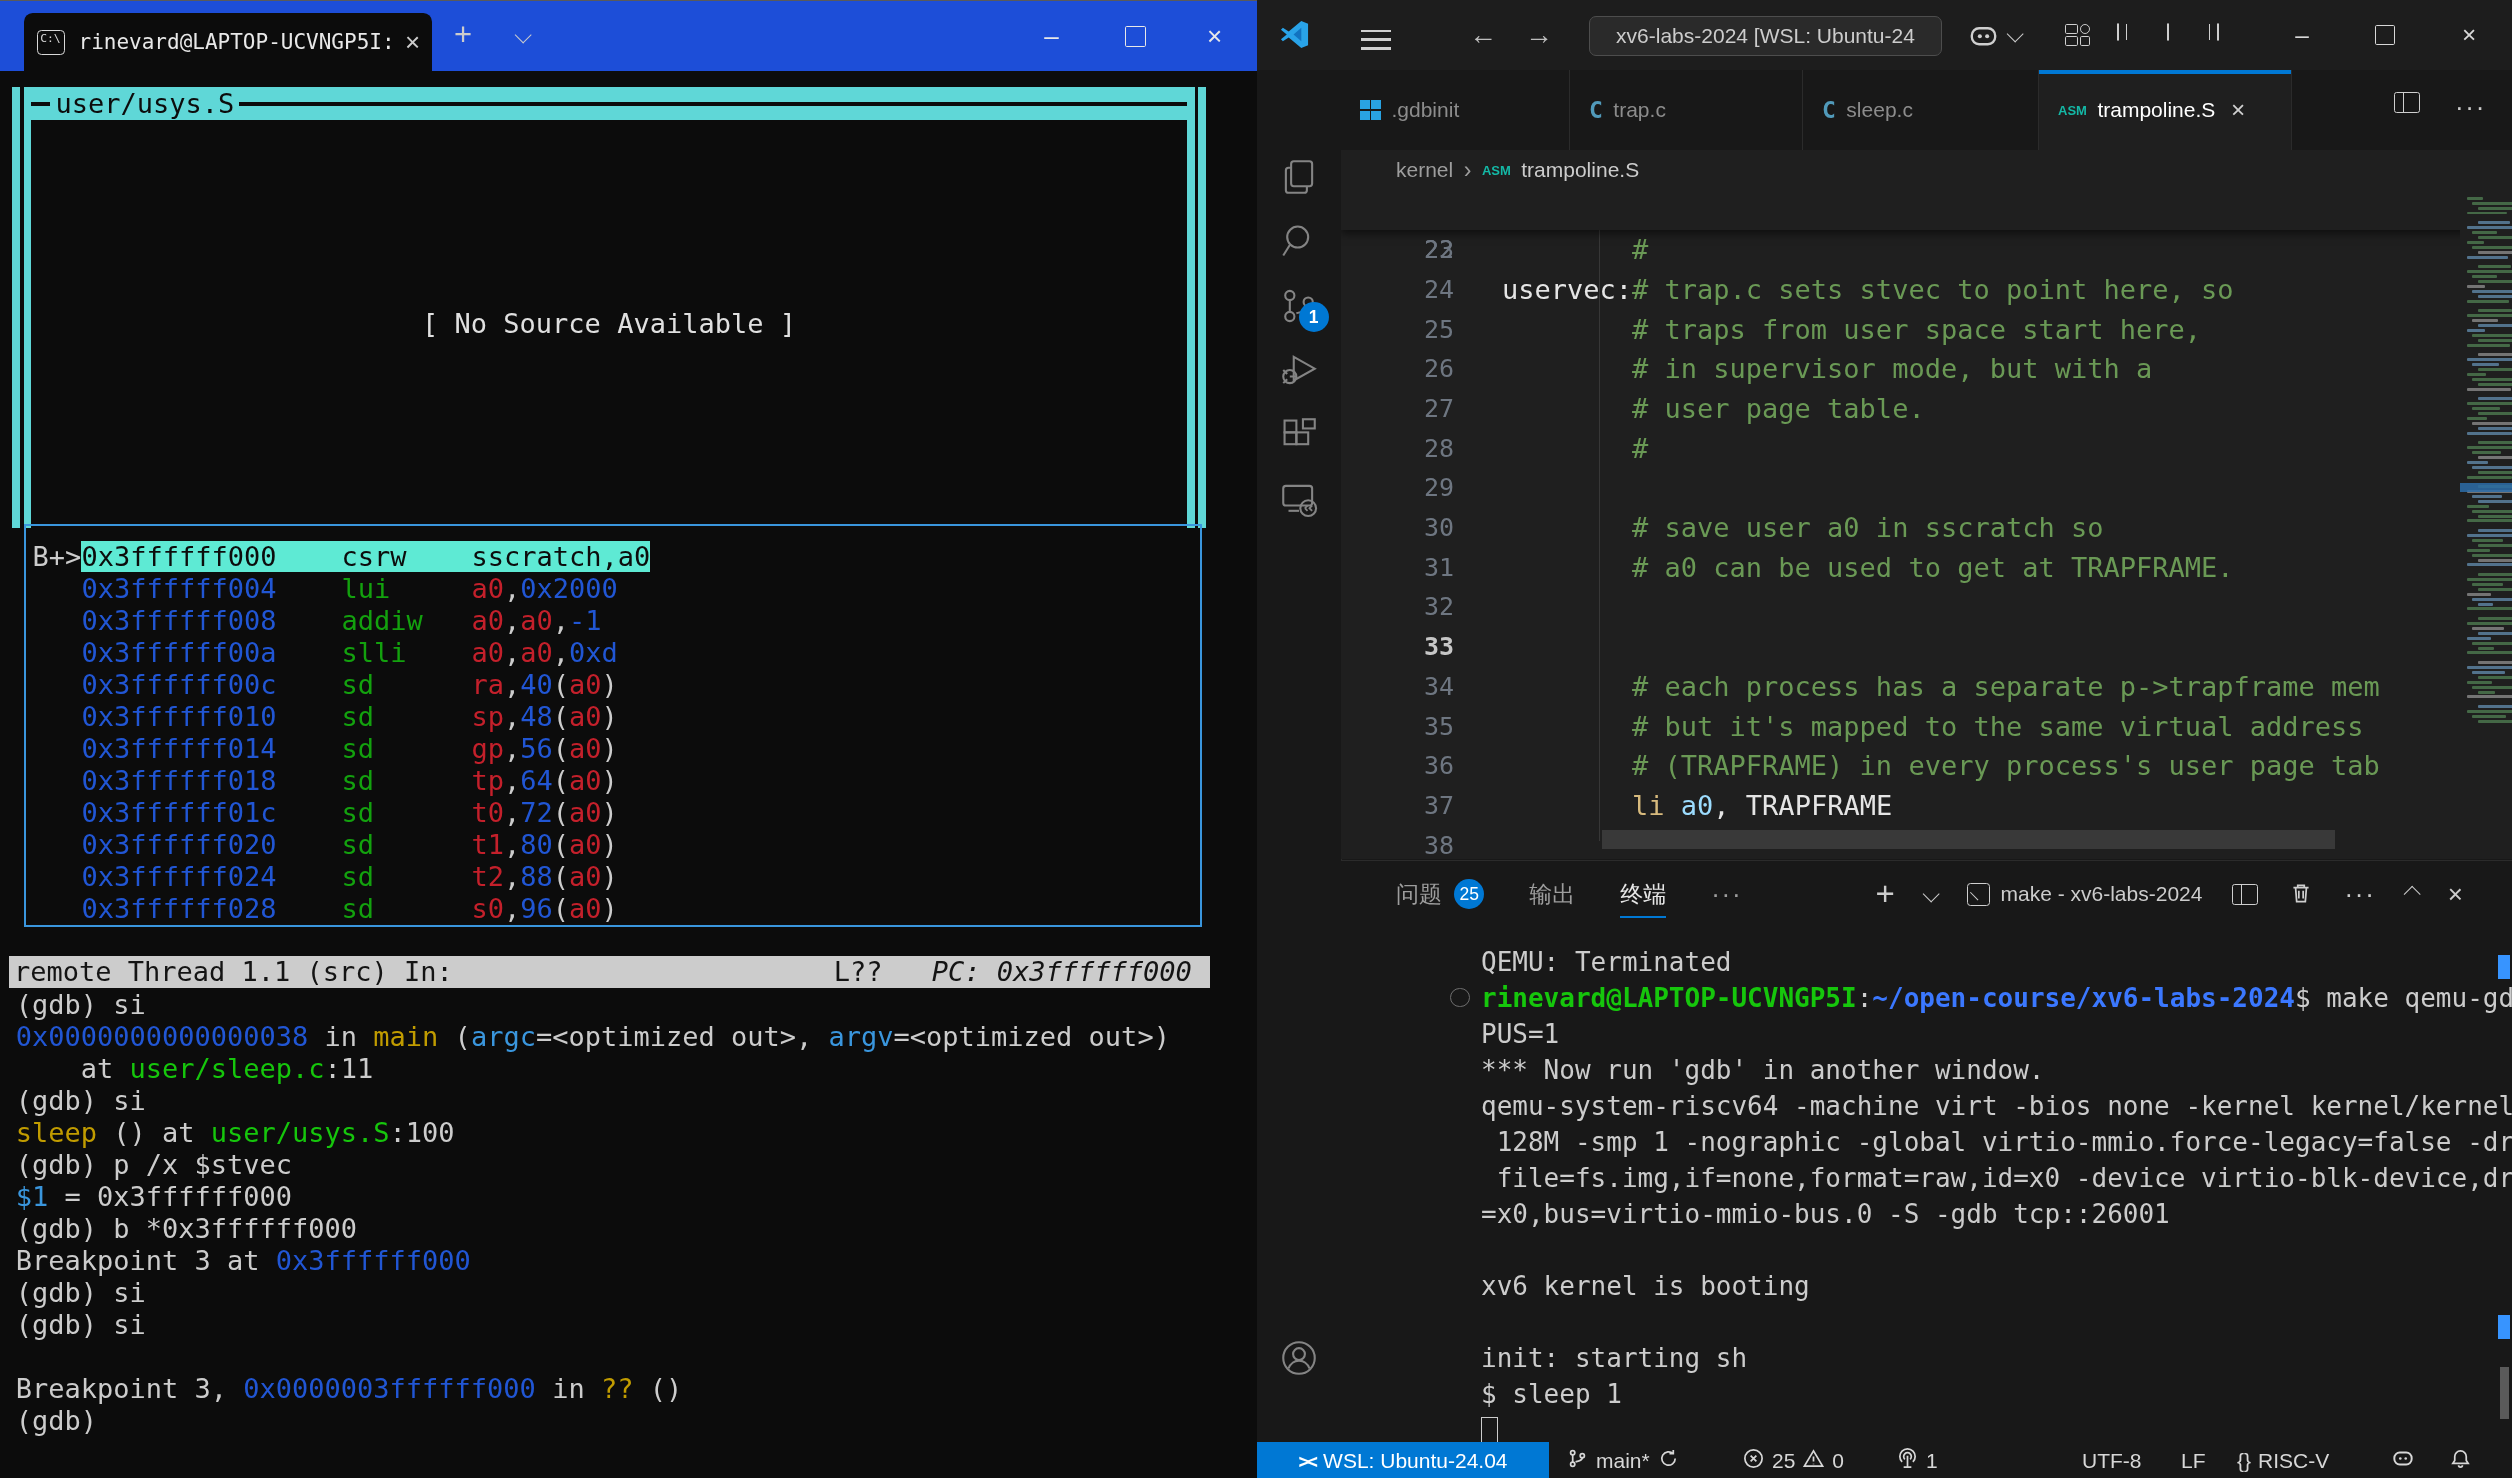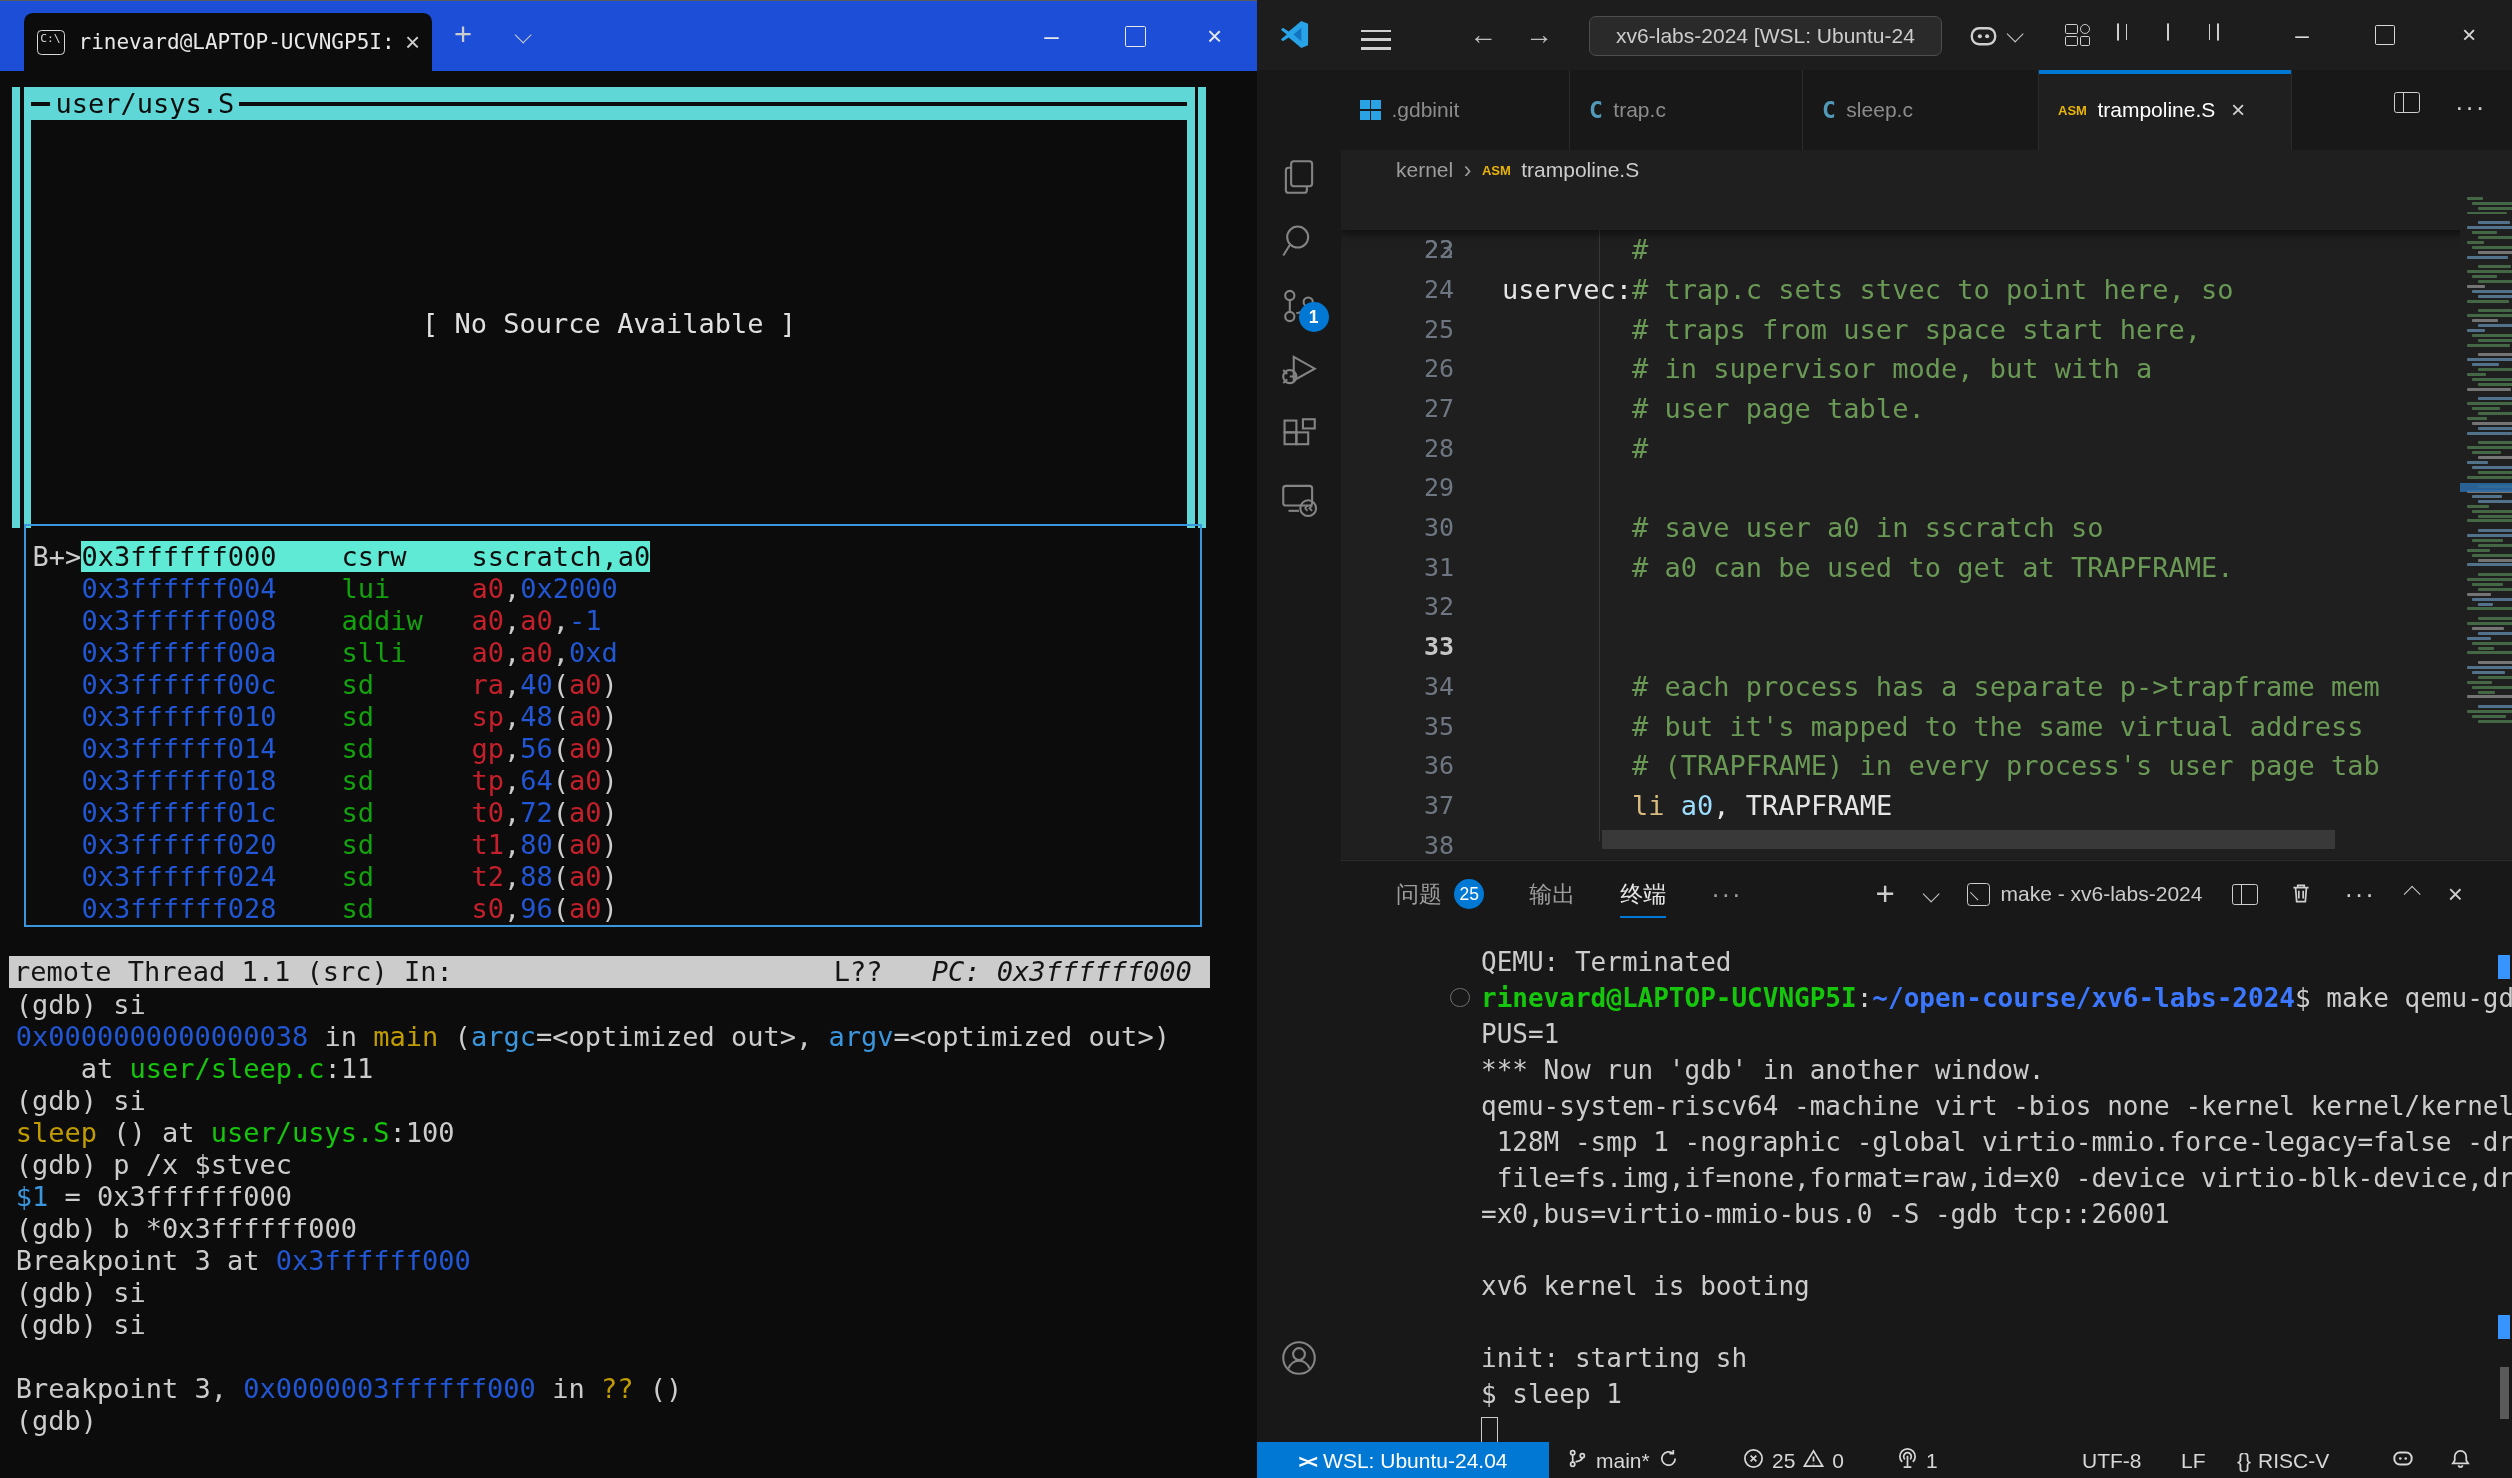--- a/index.html
+++ b/index.html
@@ -72,21 +72,21 @@
 
   
   .tabstrip{position:absolute;left:84px;top:70px;width:1171px;height:80px;background:#181818;display:flex;}
   .ed-tab{height:100%;display:flex;align-items:center;padding:0 19px;box-sizing:border-box;border-right:0.9px solid #2b2b2b;color:#8c8c8c;font-size:21px;gap:10.5px;background:#181818;position:relative;}
   .ed-tab.active{background:#1f1f1f;color:#ffffff;}
   .ed-tab.active::before{content:"";position:absolute;left:0;top:0;width:100%;height:3.5px;background:#0078d4;}
   .tab-close{font-size:24.4px;margin-left:5.2px;color:#cfcfcf;}
   .ic-win{width:21px;height:21px;position:relative;flex:none;}
   .ic-win i{position:absolute;width:9.6px;height:9.6px;background:#29a3e3;}
   .ic-c{color:#519aba;font-weight:bold;font-size:23px;font-family:"DejaVu Sans Mono",monospace;flex:none;}
-  .ic-asm{color:#eab308;font-weight:bold;font-size:13px;flex:none;letter-spacing:0;}
+  .ic-asm{color:#14b8a6;font-weight:bold;font-size:13px;flex:none;letter-spacing:0;}
   .tab-actions{position:absolute;right:26px;top:92px;display:flex;gap:35px;color:#cccccc;}
 
   
   .breadcrumb{position:absolute;left:84px;top:150px;width:1171px;height:40px;background:#1f1f1f;color:#9d9d9d;font-size:21px;display:flex;align-items:center;padding-left:55px;box-sizing:border-box;gap:10.5px;}
 
   
   .editor{position:absolute;left:84px;top:190px;width:1171px;height:669px;background:#1f1f1f;overflow:hidden;}
   .ed-line{position:absolute;left:0;width:100%;height:40px;line-height:40px;font-size:27px;font-family:"DejaVu Sans Mono",monospace;white-space:pre;}
   .ed-num{position:absolute;left:0;width:113px;text-align:right;color:#6e7681;font-size:25px;}
   .ed-num.active{color:#c6c6c6;}

